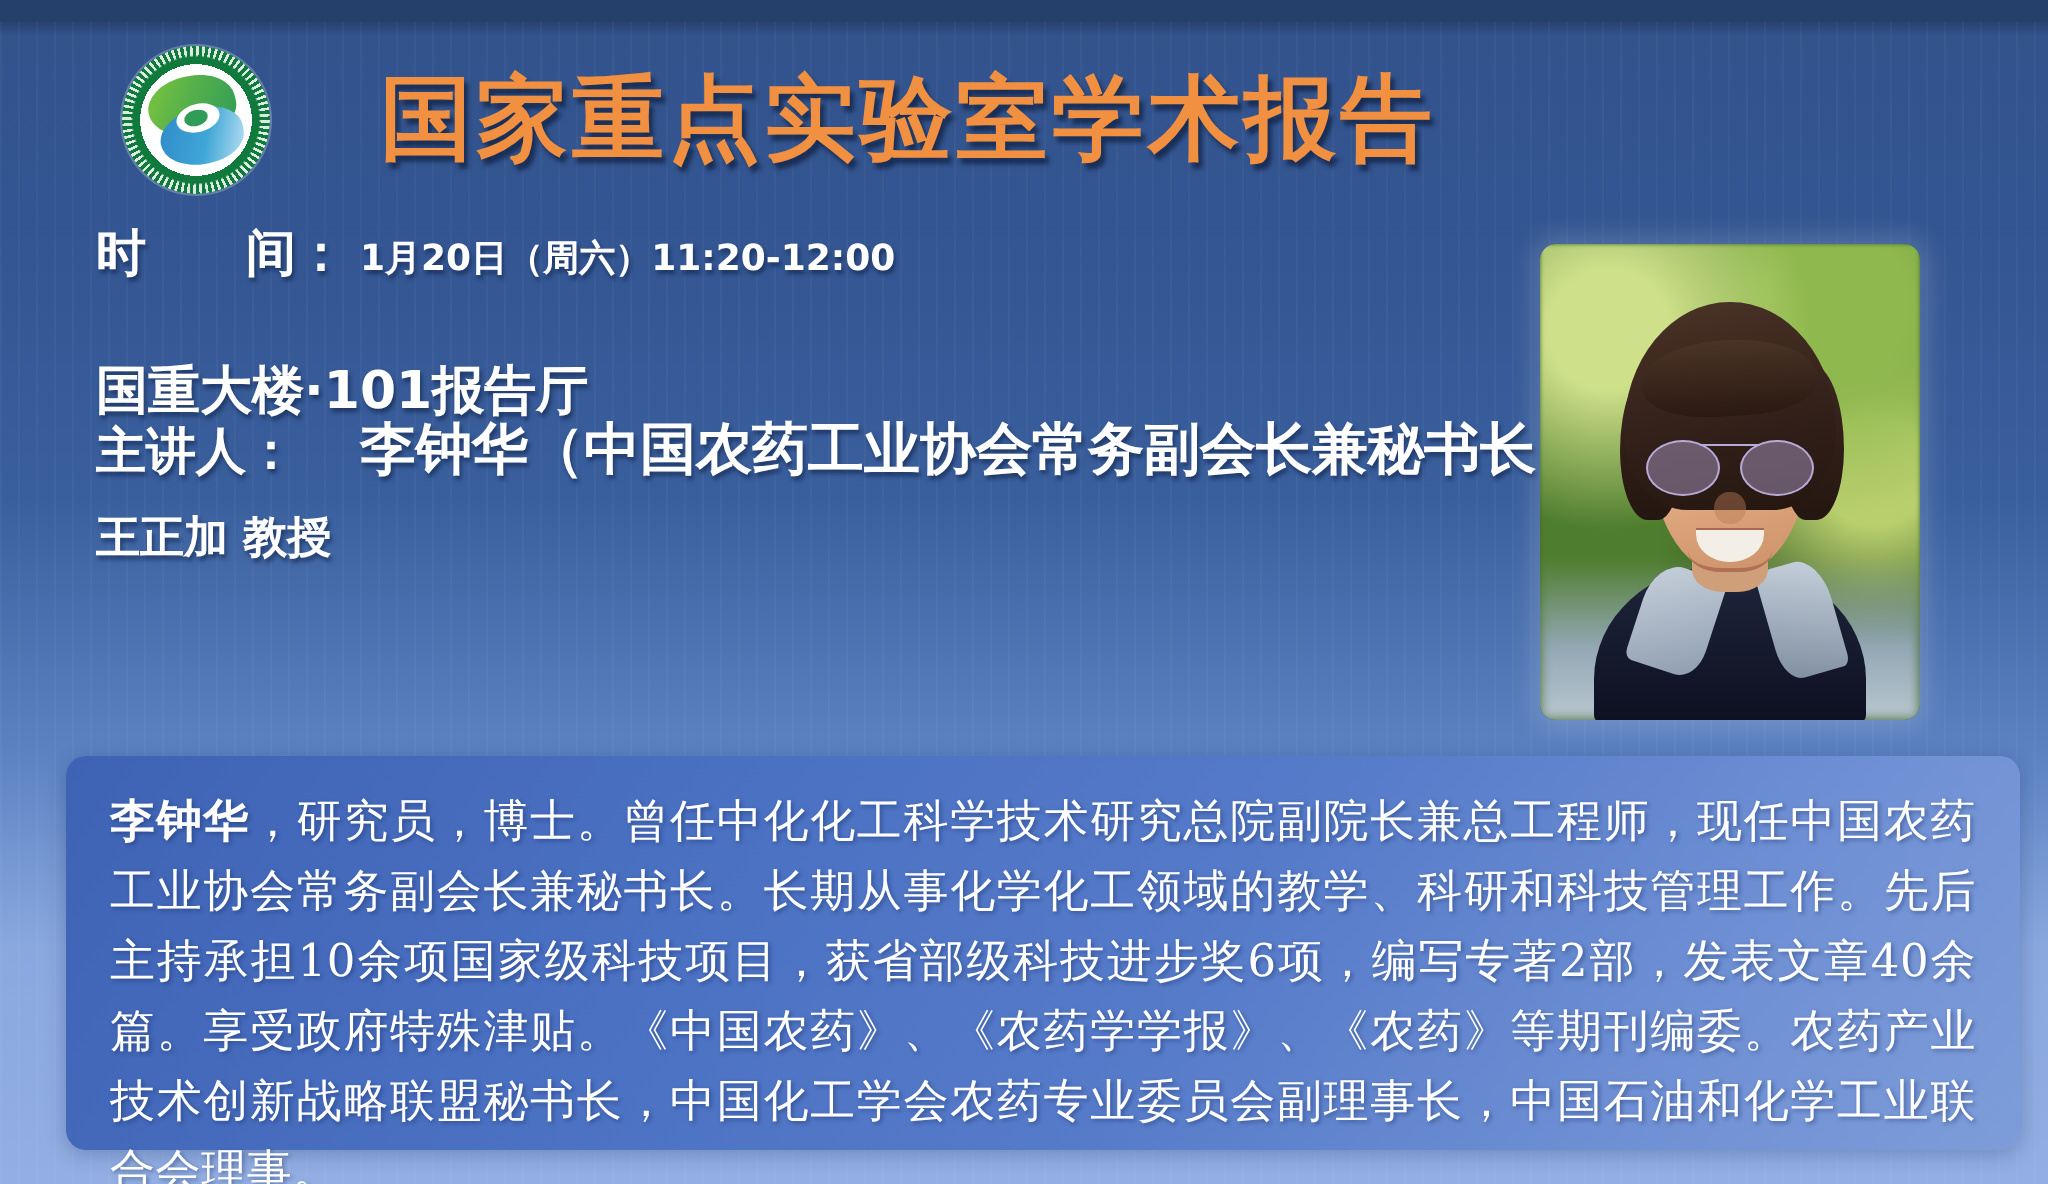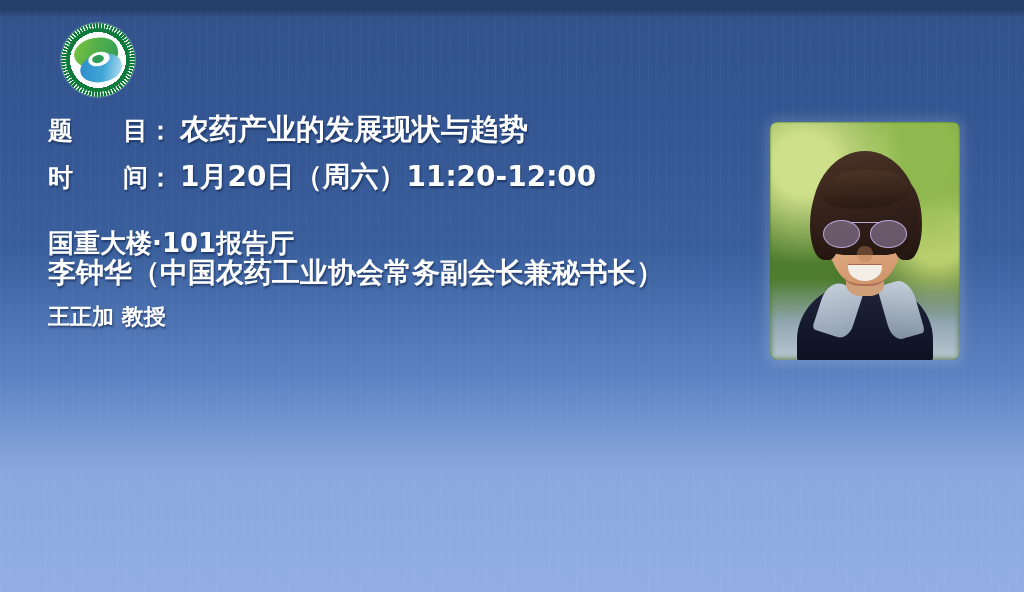--- a/index.html
+++ b/index.html
@@ -81,21 +81,21 @@
   .row{
     display:flex;align-items:baseline;height:48px;white-space:nowrap;
     color:#ffffff;text-shadow:1px 2px 2px rgba(10,25,60,0.55);
   }
   .row .label{
     font-size:25px;font-weight:bold;letter-spacing:0px;
     width:132px;flex:0 0 132px;
   }
   .row .value{font-size:27px;font-weight:bold;}
   .row.r-title .value{font-size:29px;}
-  .row.r-time .value{font-size:28px;}
+  .row.r-time .value{font-size:18px;}
   .row.r-place .value{font-size:26px;margin-top:20px;}
   .row.r-speaker .value{font-size:28px;}
   .row.r-host .value{font-size:22px;}
 
   
   #portrait-frame{
     position:absolute;left:770px;top:122px;width:190px;height:238px;
     border-radius:8px;overflow:hidden;
     box-shadow:0 0 12px 4px rgba(255,255,255,0.16);
     background:#3f6a2a;
@@ -187,39 +187,37 @@
     <div id="logo">
       <div class="ring"></div>
       <div class="ring-text"></div>
       <div class="emblem">
         <div class="swirl-g"></div>
         <div class="swirl-b"></div>
         <div class="swirl-w"></div>
         <div class="swirl-c"></div>
       </div>
     </div>
+    <div id="poster-title">国家重点实验室学术报告</div>
   </div>
 
   <div id="info">
 
-    <div class="row r-title">
-      <span class="label">题　　目：</span>
-      <span class="value">农药产业的发展现状与趋势</span>
-    </div>
 
     <div class="row r-time">
       <span class="label">时　　间：</span>
       <span class="value">1月20日（周六）11:20-12:00</span>
     </div>
 
     <div class="row r-place">
       <span class="value">国重大楼·101报告厅</span>
     </div>
 
     <div class="row r-speaker">
+      <span class="label">主讲人：</span>
       <span class="value">李钟华</span>
       <span class="value sub">（中国农药工业协会常务副会长兼秘书长）</span>
     </div>
 
     <div class="row r-host">
       <span class="value">王正加 教授</span>
     </div>
 
   </div>
 
@@ -240,14 +238,17 @@
       <div class="glasses">
         <div class="lens l"></div>
         <div class="lens r"></div>
       </div>
       <div class="bridge"></div>
       <div class="mouth"></div>
       <div class="lip"></div>
     </div>
   </div>
 
+  <div id="bio">
+    <p><span class="name">李钟华</span><span>，研究员，博士。曾任中化化工科学技术研究总院副院长兼总工程师，现任中国农药工业协会常务副会长兼秘书长。长期从事化学化工领域的教学、科研和科技管理工作。先后主持承担10余项国家级科技项目，获省部级科技进步奖6项，编写专著2部，发表文章40余篇。享受政府特殊津贴。《中国农药》、《农药学学报》、《农药》等期刊编委。农药产业技术创新战略联盟秘书长，中国化工学会农药专业委员会副理事长，中国石油和化学工业联合会理事。</span></p>
+  </div>
 
 </div>
 
 </body></html>

